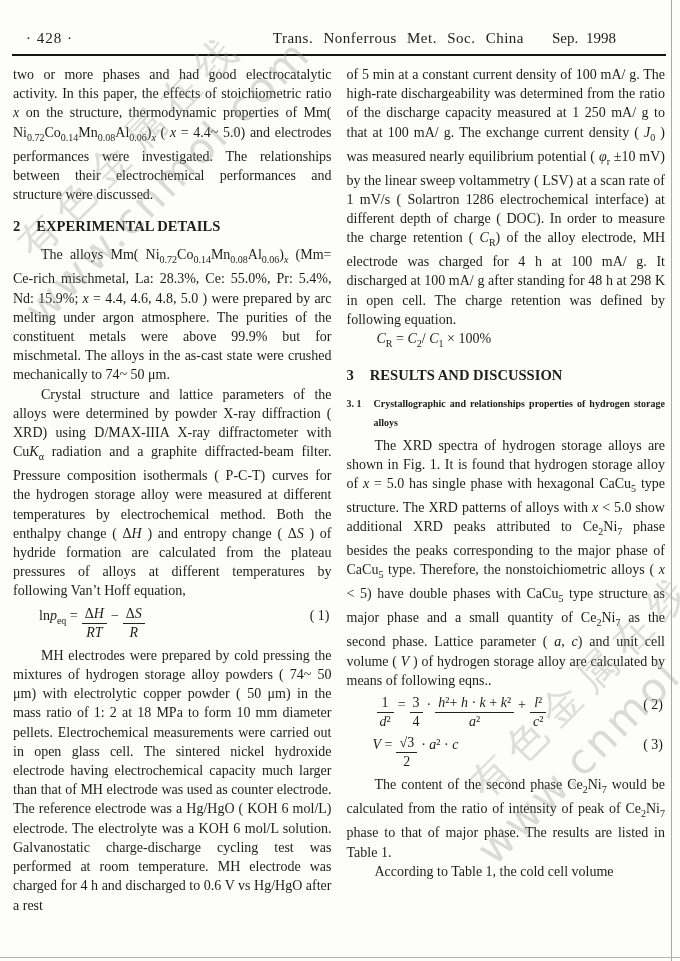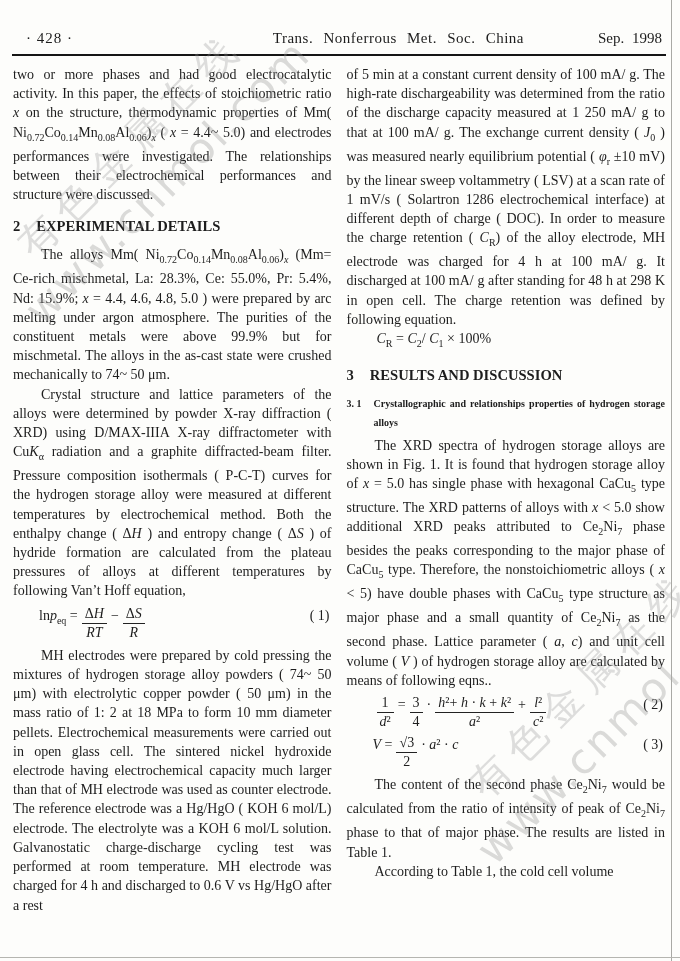--- a/index.html
+++ b/index.html
@@ -14,21 +14,21 @@
   }
   
   .header{
     display:flex;align-items:baseline;
     padding:30px 18px 0 26px;
     font-size:15px;
     gap:28px;
   }
   .page-num{width:90px;letter-spacing:1px;}
   .journal-title{flex:1;text-align:right;word-spacing:6px;letter-spacing:.5px;}
-  .issue-date{width:110px;text-align:right;word-spacing:4px;}
+  .issue-date{width:110px;text-align:left;word-spacing:4px;}
   .header-rule{
     margin:7px 14px 0 12px;
     border-top:2.6px solid #151515;
     height:0;
   }
   
   .columns{
     display:flex;gap:15px;
     padding:9px 15px 0 13px;
   }

